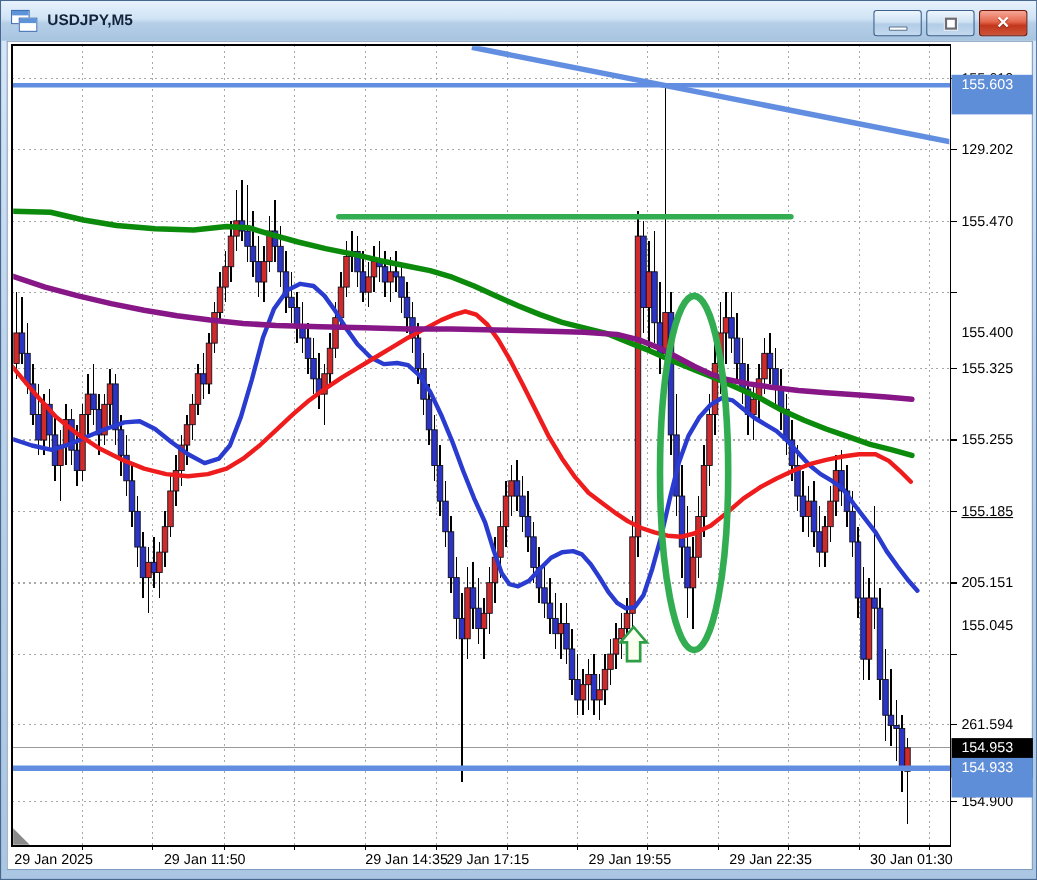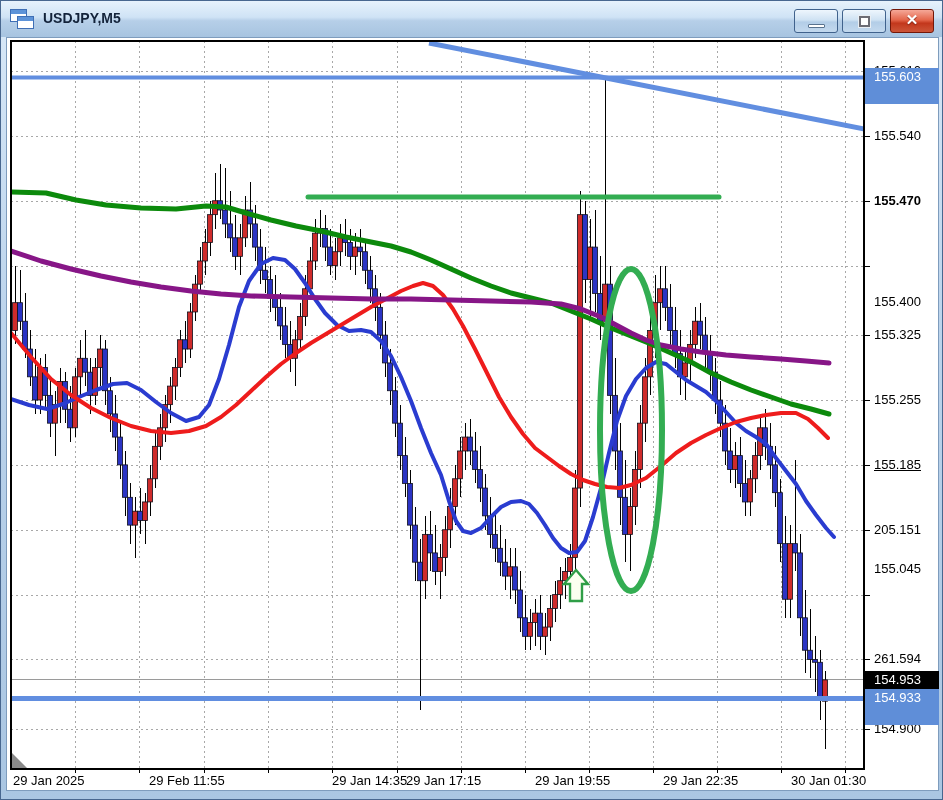--- a/index.html
+++ b/index.html
@@ -449,36 +449,36 @@
         <line x1="780" y1="768" x2="780" y2="772"></line>
         <line x1="844" y1="768" x2="844" y2="772"></line>
       </g>
       <polygon points="11,767 26,767 11,752" fill="#8a8a8a"></polygon>
       <rect x="10" y="40" width="853" height="728" fill="none" stroke="#000000" stroke-width="1.4" shape-rendering="crispEdges"></rect>
     </svg>
 
 
   <div id="price-axis" style="position:absolute;left:864px;top:36px;width:78px;height:732px;">
       <div class="pa-tick-label" style="top: 26px;">155.610</div>
-      <div class="pa-tick-label" style="top: 90.8732px;">155.540</div>
-      <div class="pa-tick-label" style="top: 155.746px; font-weight: bold;">155.470</div>
+      <div class="pa-tick-label" style="top: 90.8732px;">129.202</div>
+      <div class="pa-tick-label" style="top: 155.746px;">155.470</div>
       <div class="pa-tick-label" style="top: 220.62px; margin-top: 36px;">155.400</div>
       <div class="pa-tick-label" style="top: 290.127px;">155.325</div>
       <div class="pa-tick-label" style="top: 355px;">155.255</div>
       <div class="pa-tick-label" style="top: 419.873px; text-decoration: underline;">155.185</div>
       <div class="pa-tick-label" style="top: 484.746px;">205.151</div>
       <div class="pa-tick-label" style="top: 524px;">155.045</div>
       <div class="pa-tick-label" style="top: 614.493px;">261.594</div>
       <div class="pa-tick-label" style="top: 684px;">154.900</div>
       <div class="pa-float blue" style="top: 31.4873px;">155.603</div>
       <div class="pa-float black" style="top: 633.881px;">154.953</div>
       <div class="pa-float blue" style="top: 652.417px;">154.933</div>
     </div>
   <div id="time-axis" style="position:absolute;left:0px;top:768px;width:943px;height:22px;">
       <div class="ta-label" style="left: 12px;">29 Jan 2025</div>
-      <div class="ta-label" style="left: 148px;">29 Feb 11:55</div>
+      <div class="ta-label" style="left: 148px;">29 Jan 11:50</div>
       <div class="ta-label" style="left: 295px; margin-left: 36px;">29 Jan 14:35</div>
       <div class="ta-label" style="left: 405px;">29 Jan 17:15</div>
       <div class="ta-label" style="left: 534px;">29 Jan 19:55</div>
       <div class="ta-label" style="left: 662px;">29 Jan 22:35</div>
       <div class="ta-label" style="left: 790px;">30 Jan 01:30</div>
     </div>
 </div>
 
 </body></html>

